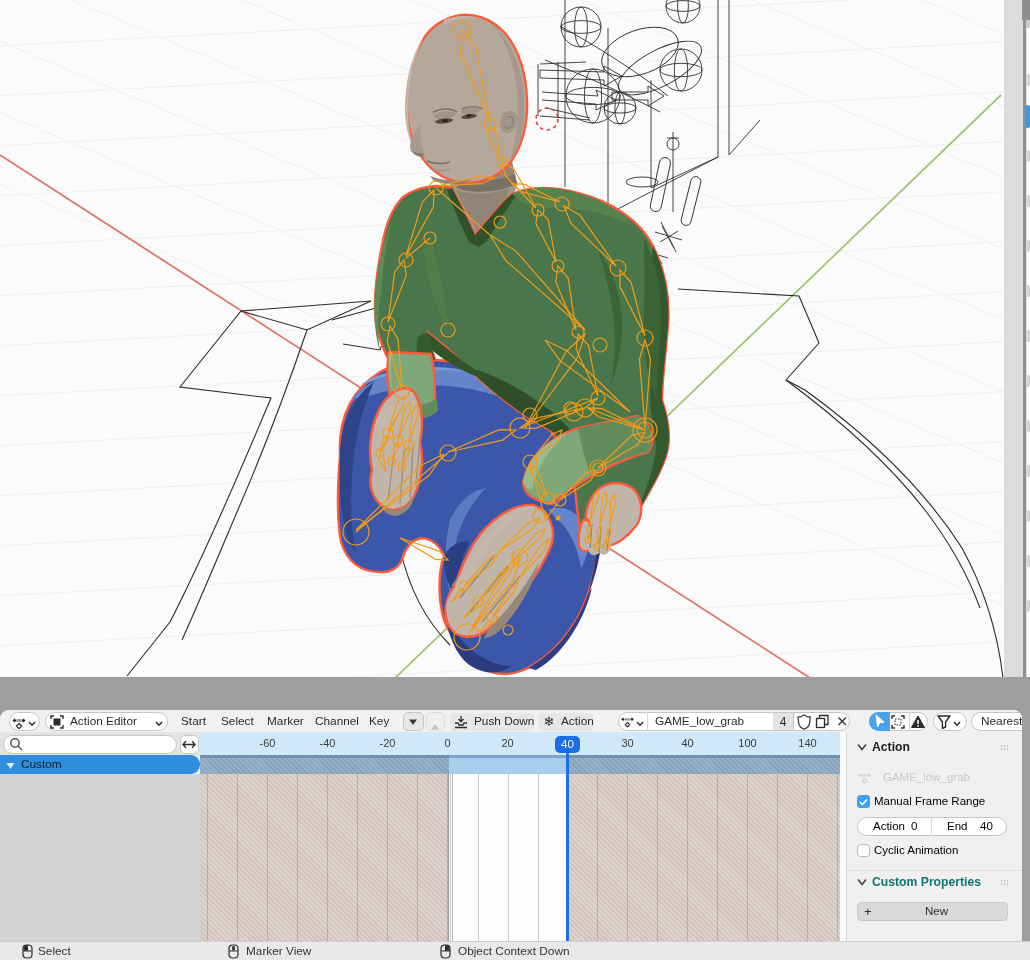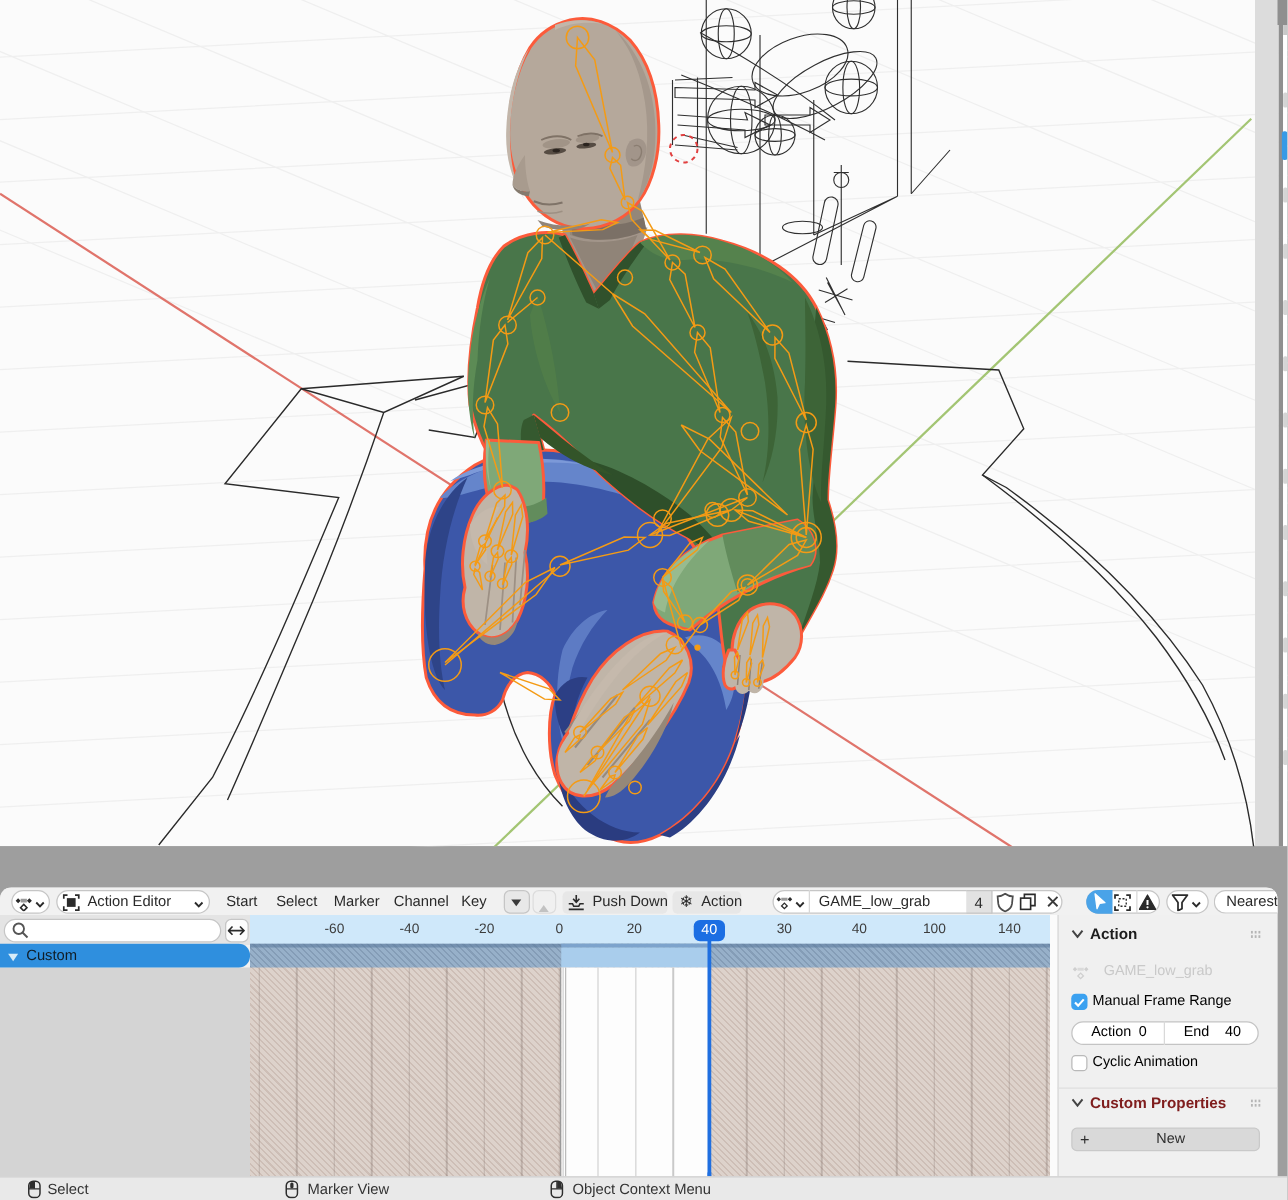--- a/index.html
+++ b/index.html
@@ -449,21 +449,21 @@
 <span style="position:absolute;left:873px;top:110px">Action</span>
 <span style="position:absolute;left:911px;top:110px">0</span>
 <span style="position:absolute;left:947px;top:110px">End</span>
 <span style="position:absolute;left:980px;top:110px">40</span>
 <div class="chk" style="left:857px;top:134px;background:#fff;border:1px solid #b9b9b9"></div>
 <span style="position:absolute;left:874px;top:134px">Cyclic Animation</span>
 <div style="position:absolute;left:846px;top:160px;width:176px;height:1px;background:#dedede"></div>
 <svg class="ic" style="left:857px;top:168px" width="10" height="8" viewBox="0 0 10 8">
         <path d="M1,1.5 L5,6.5 L9,1.5" fill="none" stroke="#444" stroke-width="1.6"></path>
       </svg>
-<span style="position:absolute;left:872px;top:165px;font-size:12.2px;font-weight:bold;color:#7f1d1d">Custom Properties</span>
+<span style="position:absolute;left:872px;top:165px;font-size:12.2px;font-weight:bold;color:#0f766e">Custom Properties</span>
 <div style="position:absolute;left:1000px;top:169px;width:9px;height:7px;background-image:radial-gradient(circle, #b5b5b5 1px, transparent 1.1px);background-size:3px 3.5px"></div>
 <div style="position:absolute;left:857px;top:192px;width:151px;height:19px;background:#d9d9d9;border:1px solid #c9c9c9;border-radius:4.5px"></div>
 <span style="position:absolute;left:864px;top:194px;font-size:13px;color:#2e2e2e">+</span>
 <span style="position:absolute;left:925px;top:195px;color:#2e2e2e">New</span>
 <div id="ph"></div>
 <div id="phbadge">40</div>
 <div id="scroll"></div>
 <div class="sdot" style="left:213px"></div>
 <div class="sdot" style="left:829px"></div>
 </div>
@@ -481,15 +481,15 @@
         <path d="M1.2,7 L9.8,7" stroke="#2e2e2e" stroke-width="1"></path>
         <rect x="4.2" y="2" width="2.6" height="4.6" rx="1.2" fill="#2e2e2e"></rect>
       </svg>
 <span class="t" style="left:246px">Marker View</span>
 <svg class="ic" style="left:440px;top:2px" width="11" height="15" viewBox="0 0 11 15">
         <rect x="1" y="1" width="9" height="13" rx="3.5" fill="none" stroke="#2e2e2e" stroke-width="1.2"></rect>
         <path d="M1.2,7 L9.8,7" stroke="#2e2e2e" stroke-width="1"></path>
         <path d="M5.5,1 L5.5,7" stroke="#2e2e2e" stroke-width="1"></path>
         <path d="M9,2.6 C9,1.8 8,1.2 5.7,1.2 L5.7,6.8 L9.6,6.8 Z" fill="#2e2e2e"></path>
       </svg>
-<span class="t" style="left:458px">Object Context Menu</span>
+<span class="t" style="left:458px">Object Context Down</span>
 </div>
 </div>
 
 </body></html>

